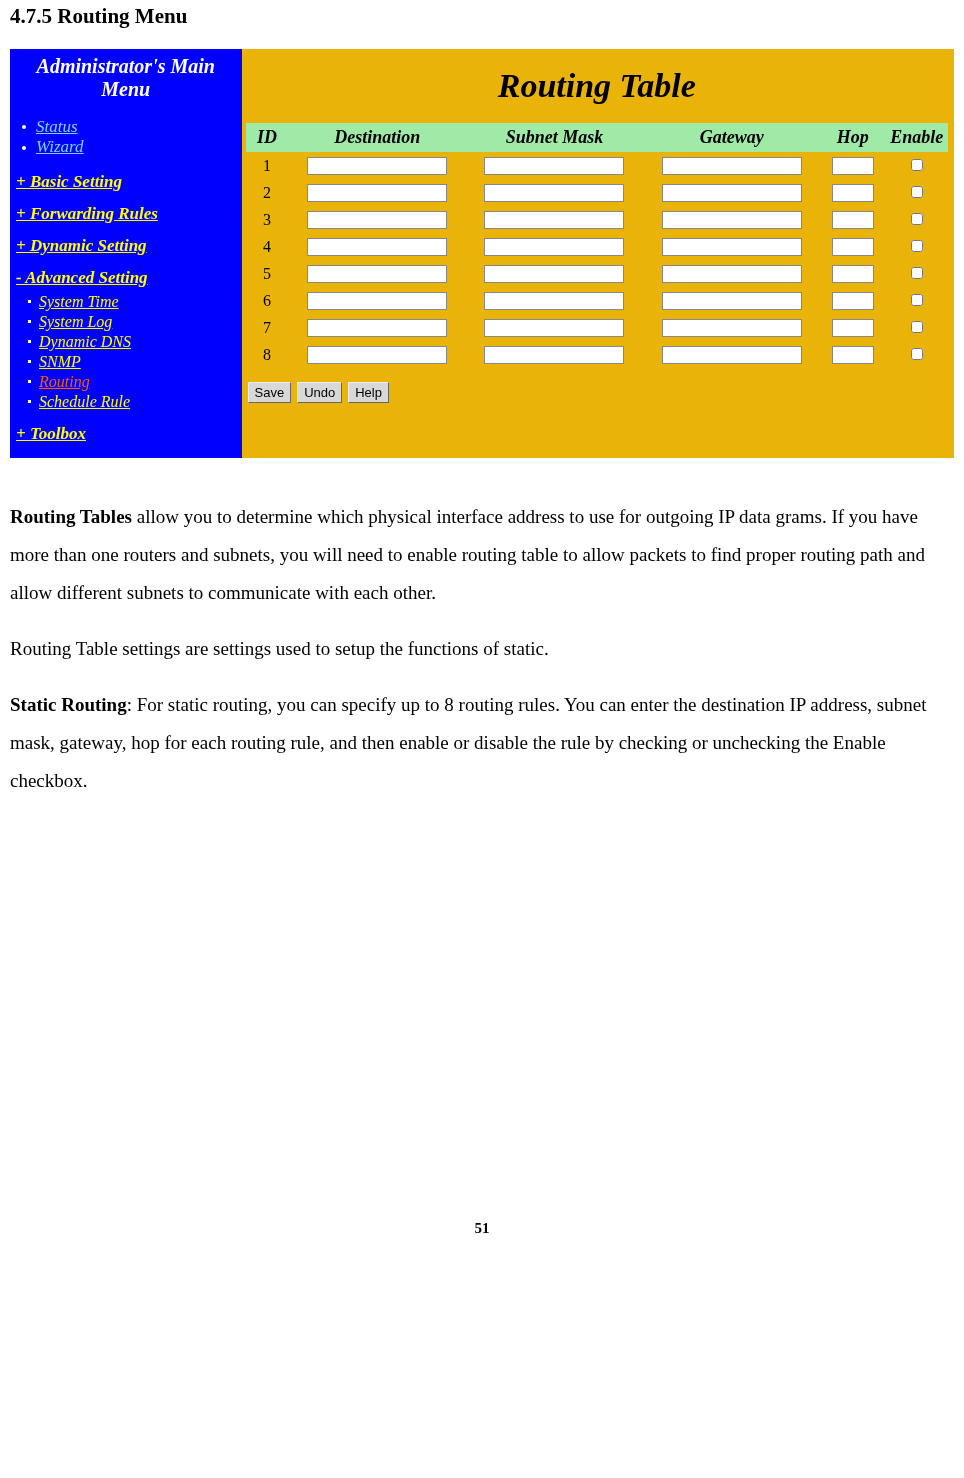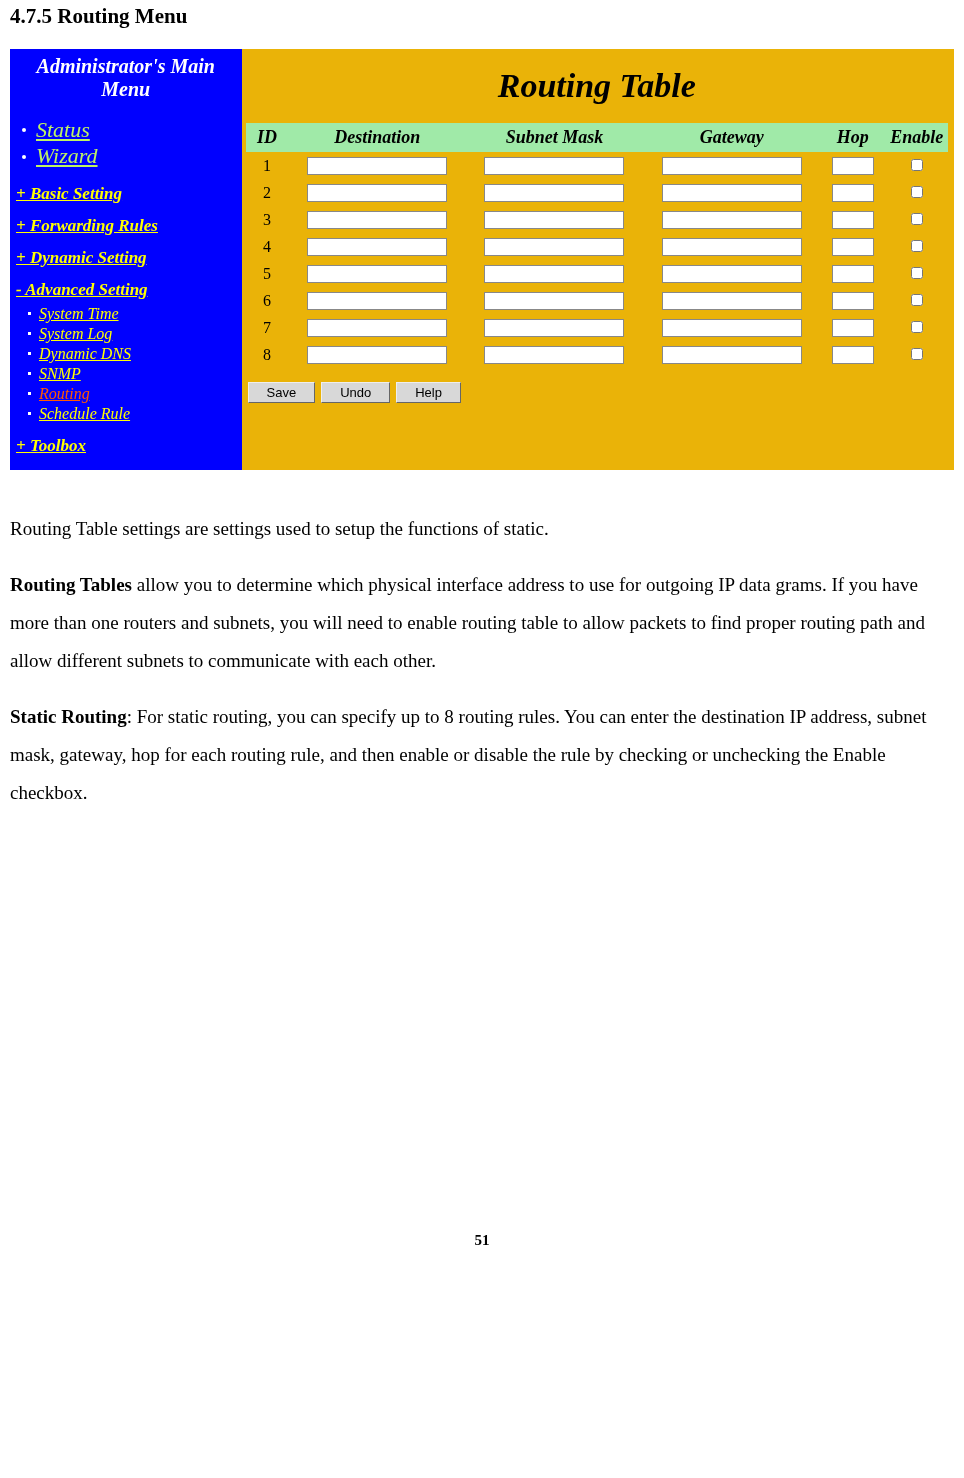--- a/index.html
+++ b/index.html
@@ -50,24 +50,24 @@
   }
   .menu-top .dot {
     width: 4px;
     height: 4px;
     background: #fff;
     border-radius: 50%;
     margin: 0 10px 0 2px;
     flex: 0 0 auto;
   }
   .yellow-link {
-    color: #bef264;
+    color: #7dd3fc;
     text-decoration: underline;
     font-style: italic;
-    font-size: 22px;
+    font-size: 17px;
   }
   .section-link {
     display: block;
     color: #ffff00;
     text-decoration: underline;
     font-style: italic;
     font-weight: bold;
     font-size: 17px;
     margin: 12px 0 4px 2px;
   }
@@ -153,21 +153,21 @@
   .btn-row {
     margin: 14px 0 0 2px;
   }
   .btn {
     background: #d8d8d8;
     border: 1px solid #666;
     border-top-color: #eee;
     border-left-color: #eee;
     font-family: Arial, sans-serif;
     font-size: 13px;
-    padding: 2px 18px;
+    padding: 2px 6px;
     margin-right: 2px;
     cursor: pointer;
   }
 
   
   .body-text {
     font-size: 19px;
     line-height: 2.0;
     margin: 0 0 18px 0;
   }
@@ -319,22 +319,22 @@
           </tbody>
       </table>
       <div class="btn-row">
         <button class="btn">Save</button>
         <button class="btn">Undo</button>
         <button class="btn">Help</button>
       </div>
     </div>
   </div>
 
-  <p class="body-text">Routing Table settings are settings used to setup the functions of static.</p>
   <p class="body-text">
     <span class="bold">Routing Tables</span><span> allow you to determine which physical interface address to use for outgoing IP data grams. If you have more than one routers and subnets, you will need to enable routing table to allow packets to find proper routing path and allow different subnets to communicate with each other.</span>
   </p>
+  <p class="body-text">Routing Table settings are settings used to setup the functions of static.</p>
   <p class="body-text">
     <span class="bold">Static Routing</span><span>: For static routing, you can specify up to 8 routing rules. You can enter the destination IP address, subnet mask, gateway, hop for each routing rule, and then enable or disable the rule by checking or unchecking the Enable checkbox.</span>
   </p>
 
   <div class="page-number">51</div>
 </div>
 
 </body></html>

